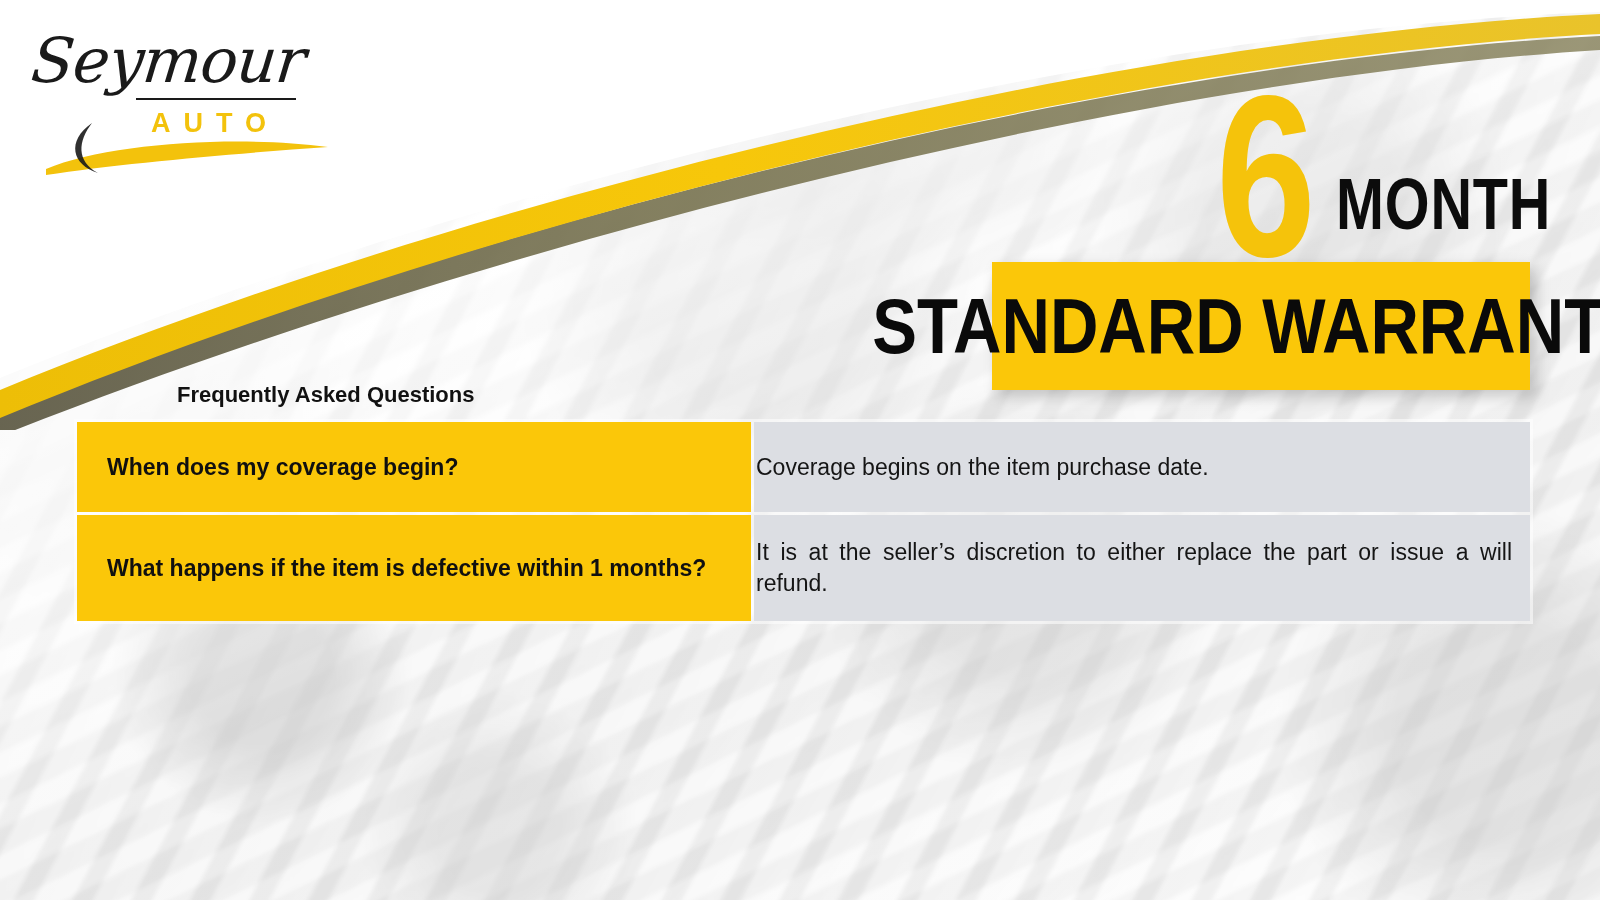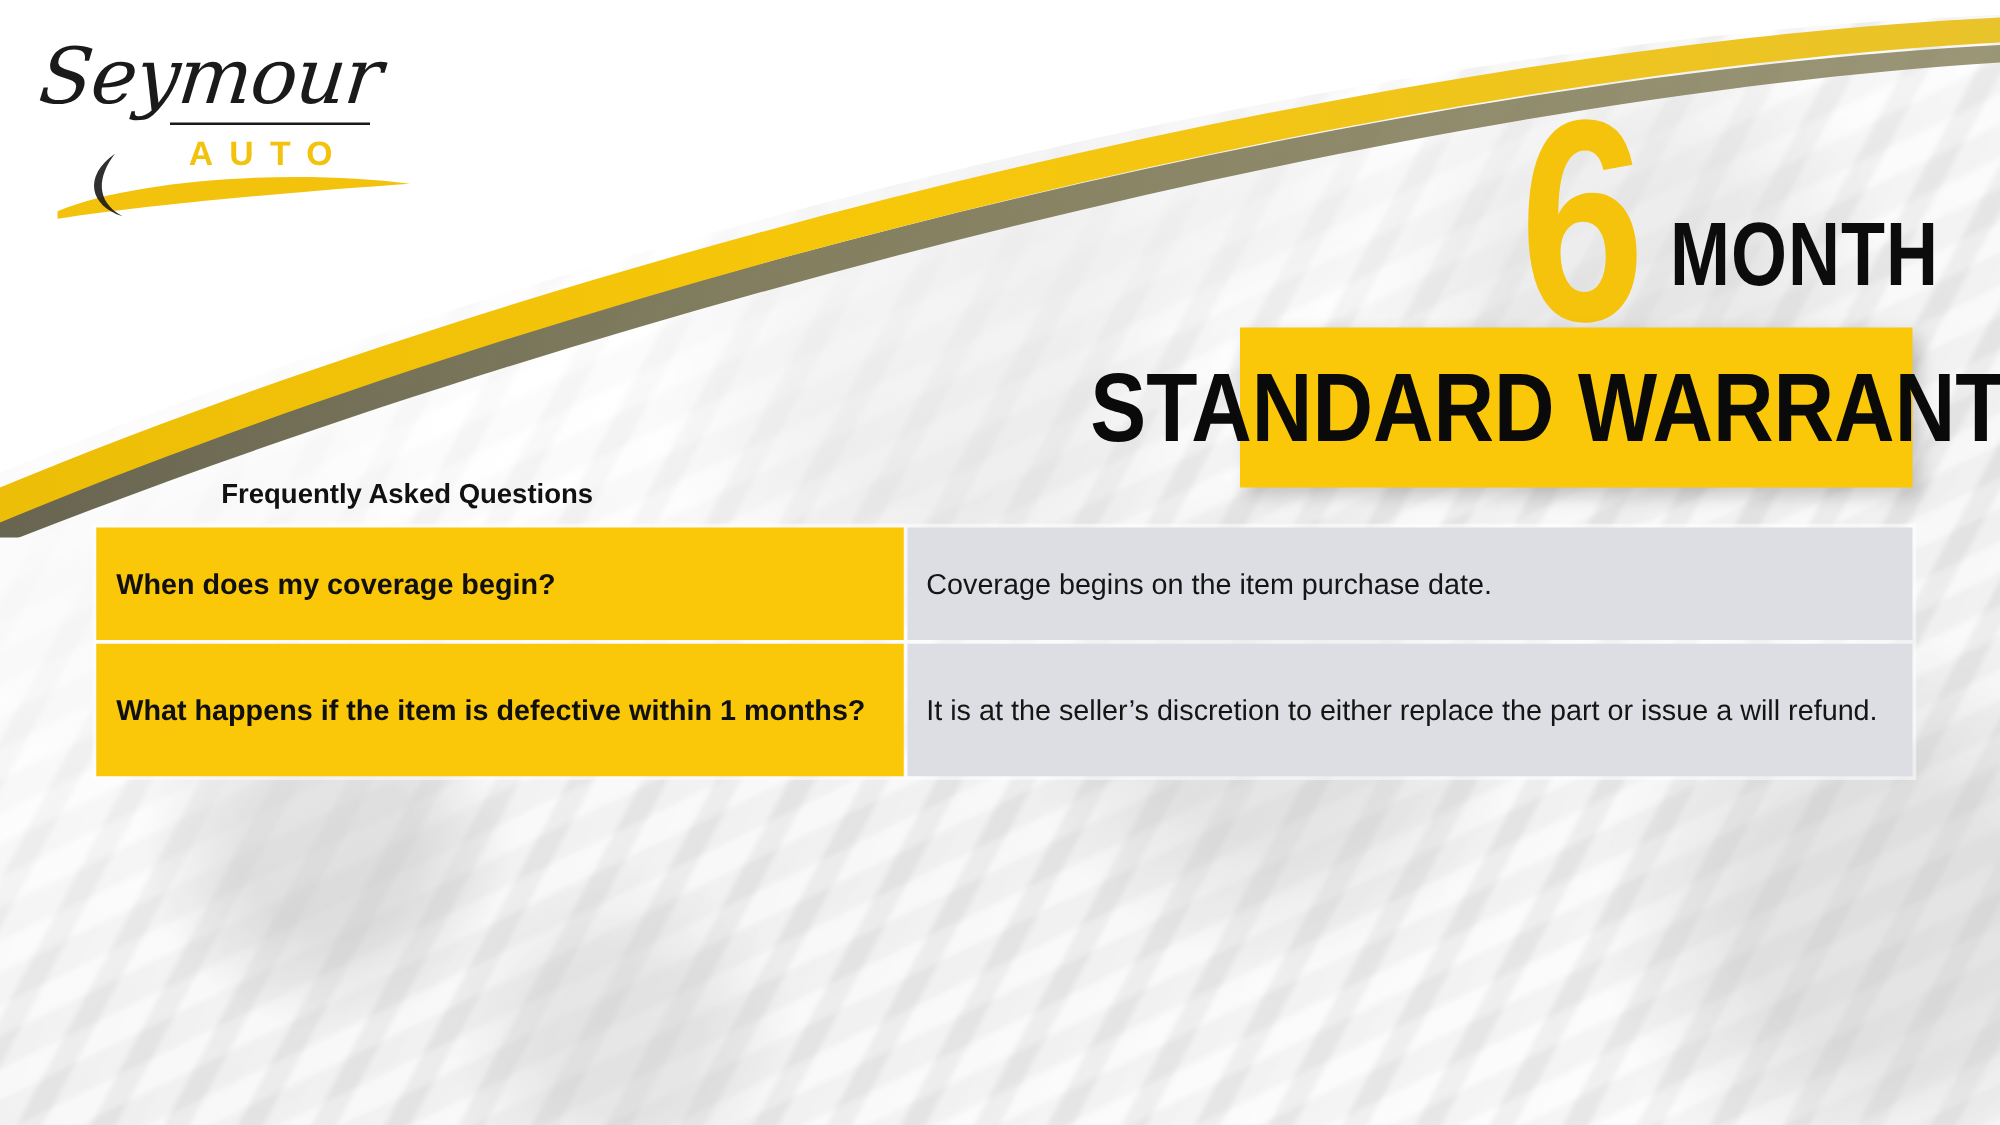--- a/index.html
+++ b/index.html
@@ -154,30 +154,30 @@
     left: 74px; top: 419px;
     width: 1459px;
     border-collapse: separate;
     border-spacing: 3px 3px;
     background: rgba(255,255,255,0.55);
   }
   .faq-table td { vertical-align: middle; }
   .q-cell {
     width: 614px;
     background: #FBC709;
-    padding: 14px 16px;
+    padding: 14px 30px;
     font-family: "Liberation Sans", sans-serif;
     font-weight: bold;
     font-size: 23px;
     line-height: 31px;
     color: #101010;
   }
   .a-cell {
     background: #dcdee3;
-    padding: 14px 18px 14px 15px;
+    padding: 14px 18px 14px 2px;
     font-family: "Liberation Sans", sans-serif;
     font-weight: normal;
     font-size: 23px;
     line-height: 31px;
     color: #151515;
     text-align: justify;
     text-justify: inter-word;
   }
   .r1 td { height: 62px; }
   .r2 td { height: 78px; }

